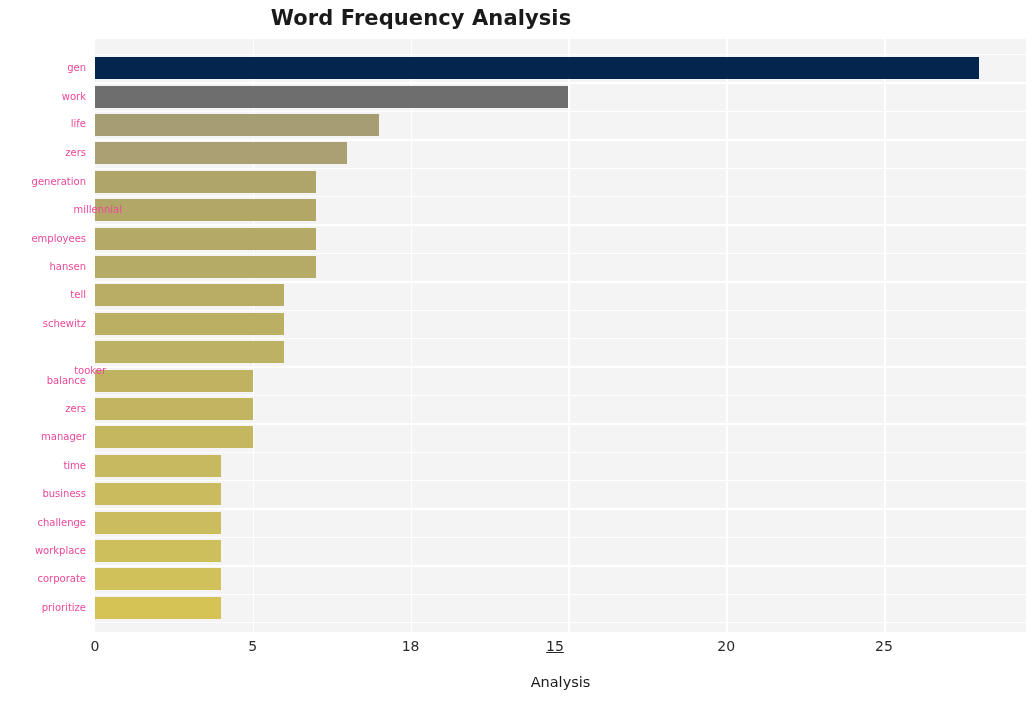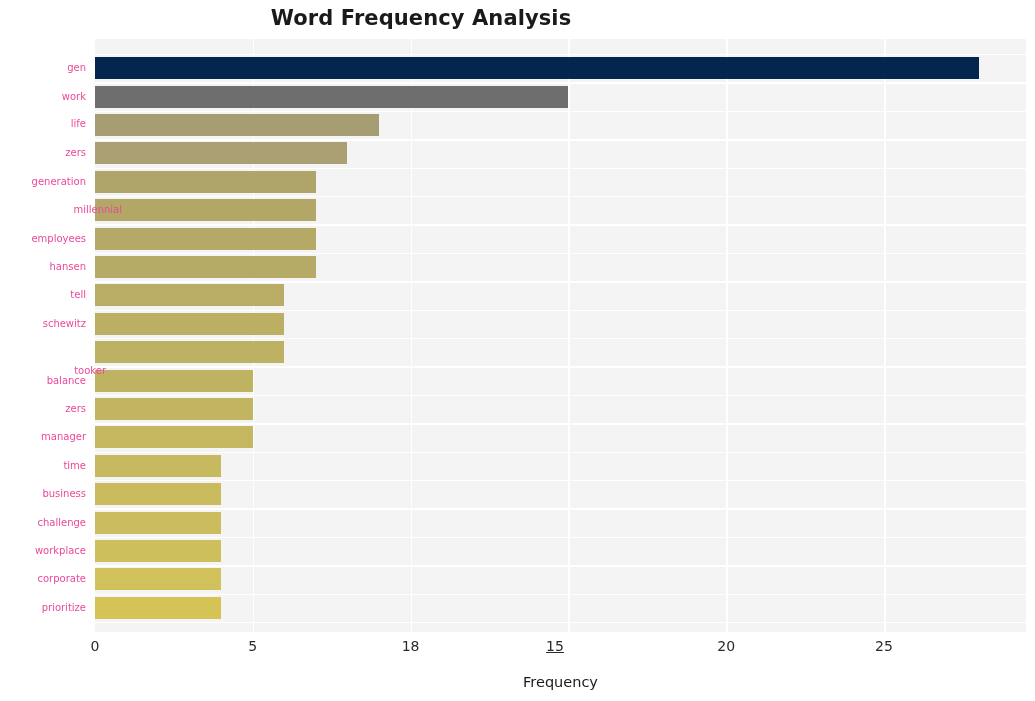--- a/index.html
+++ b/index.html
@@ -224,15 +224,15 @@
     </div>
   <div id="xticks">
       <div class="xtick" style="left: 95px;">0</div>
       <div class="xtick" style="left: 252.797px;">5</div>
       <div class="xtick" style="left: 410.593px;">18</div>
       <div class="xtick" style="left: 555px; text-decoration: underline;">15</div>
       <div class="xtick" style="left: 726.186px;">20</div>
       <div class="xtick" style="left: 883.983px;">25</div>
     </div>
 
-  <div id="xaxis-label">Frequency</div>
+  <div id="xaxis-label">Analysis</div>
 
 </div>
 
 </body></html>

